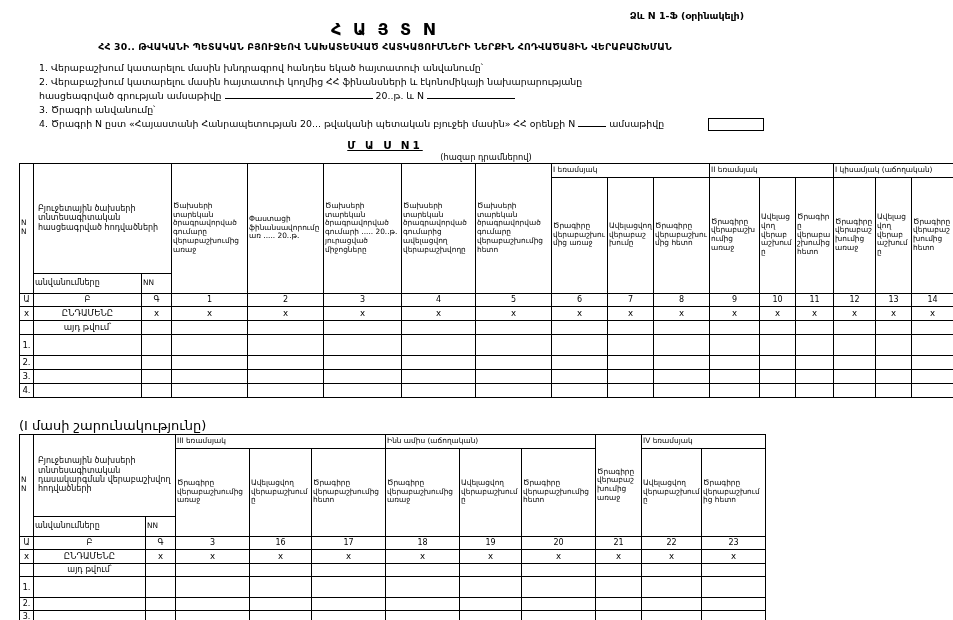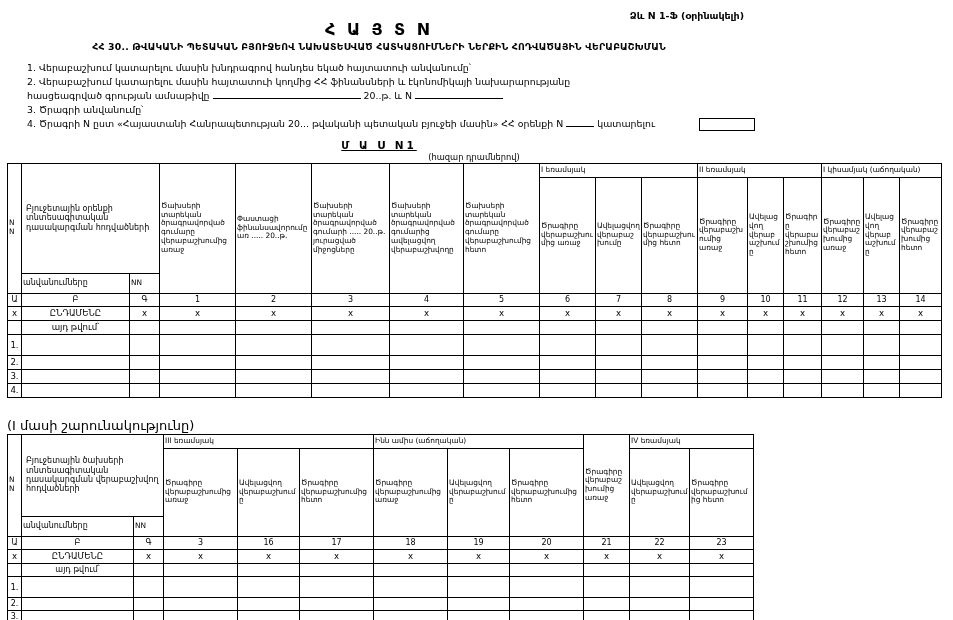--- a/index.html
+++ b/index.html
@@ -3,21 +3,21 @@
 <meta charset="utf-8">
 <style>
   * { margin:0; padding:0; box-sizing:border-box; }
   html,body { background:#fff; }
   body {
     width:953px; height:620px;
     font-family:"DejaVu Sans", sans-serif;
     color:#000; font-size:10px;
     position:relative; overflow:hidden;
   }
-  .page { position:relative; width:758px; height:620px; padding:8px 7px 4px 7px; }
+  .page { position:relative; width:758px; height:620px; padding:8px 7px 4px 19px; }
   .corner { position:absolute; top:10px; right:14px; font-weight:bold; font-size:9.5px; }
   .title { text-align:center; font-weight:bold; font-size:16px; letter-spacing:3px; margin-top:12px; }
   .subtitle { text-align:center; font-weight:bold; font-size:9.3px; margin-top:2px; letter-spacing:0.2px; }
   .items { margin-top:9px; margin-left:20px; font-size:9.4px; line-height:1.5; }
   .item { white-space:nowrap; }
   .blank { display:inline-block; border-bottom:1px solid #000; height:10px; vertical-align:baseline; margin:0 3px; }
   .w150 { width:148px; } .w90 { width:88px; } .w28 { width:28px; } .w70 { width:66px; }
   .box { display:inline-block; width:56px; height:13px; border:1px solid #000; vertical-align:middle; }
   .box4 { margin-left:44px; } .box5 { margin-left:26px; }
   .part-label { text-align:center; font-weight:bold; font-size:10.5px; letter-spacing:3px; margin-top:7px; }
@@ -61,21 +61,21 @@
     <div class="item">
       <span>2. Վերաբաշխում կատարելու մասին հայտատուի կողմից ՀՀ ֆինանսների և էկոնոմիկայի նախարարությանը</span>
     </div>
     <div class="item">
       <span>հասցեագրված գրության ամսաթիվը</span><span class="blank w150"></span><span>20..թ. և N</span><span class="blank w90"></span>
     </div>
     <div class="item">
       <span>3. Ծրագրի անվանումը՝</span>
     </div>
     <div class="item">
-      <span>4. Ծրագրի N ըստ «Հայաստանի Հանրապետության 20... թվականի  պետական բյուջեի մասին» ՀՀ օրենքի N</span><span class="blank w28"></span><span>կատարելու</span><span class="box box4"></span>
+      <span>4. Ծրագրի N ըստ «Հայաստանի Հանրապետության 20... թվականի  պետական բյուջեի մասին» ՀՀ օրենքի N</span><span class="blank w28"></span><span>ամսաթիվը</span><span class="box box4"></span>
     </div>
   </div>
 
   <div class="part-label"><span>Մ Ա Ս   N1</span></div>
   <div class="unit-note">(հազար դրամներով)</div>
 
   <table class="t1">
     <colgroup>
       <col style="width:14px">
         <col style="width:108px">
@@ -91,21 +91,21 @@
       <col style="width:50px">
         <col style="width:36px">
         <col style="width:38px">
       <col style="width:42px">
         <col style="width:36px">
         <col style="width:42px">
     </colgroup>
     <thead>
       <tr class="grow">
         <th rowspan="3">NN</th>
-        <th colspan="2" rowspan="2" class="lblk">Բյուջետային օրենքի տնտեսագիտական դասակարգման հոդվածների</th>
+        <th colspan="2" rowspan="2" class="lblk">Բյուջետային ծախսերի տնտեսագիտական հասցեագրված հոդվածների</th>
         <th rowspan="3">Ծախսերի տարեկան ծրագրավորված գումարը վերաբաշխումից առաջ</th>
         <th rowspan="3">Փաստացի ֆինանսավորումը առ ..... 20..թ.</th>
         <th rowspan="3">Ծախսերի տարեկան ծրագրավորված գումարի ..... 20..թ. յուրացված միջոցները</th>
         <th rowspan="3">Ծախսերի տարեկան ծրագրավորված գումարից ավելացվող վերաբաշխվողը</th>
         <th rowspan="3">Ծախսերի տարեկան ծրագրավորված գումարը վերաբաշխումից հետո</th>
         <th colspan="3">I եռամսյակ</th>
         <th colspan="3">II եռամսյակ</th>
         <th colspan="3">I կիսամյակ (աճողական)</th>
       </tr>
       <tr class="srow1">

